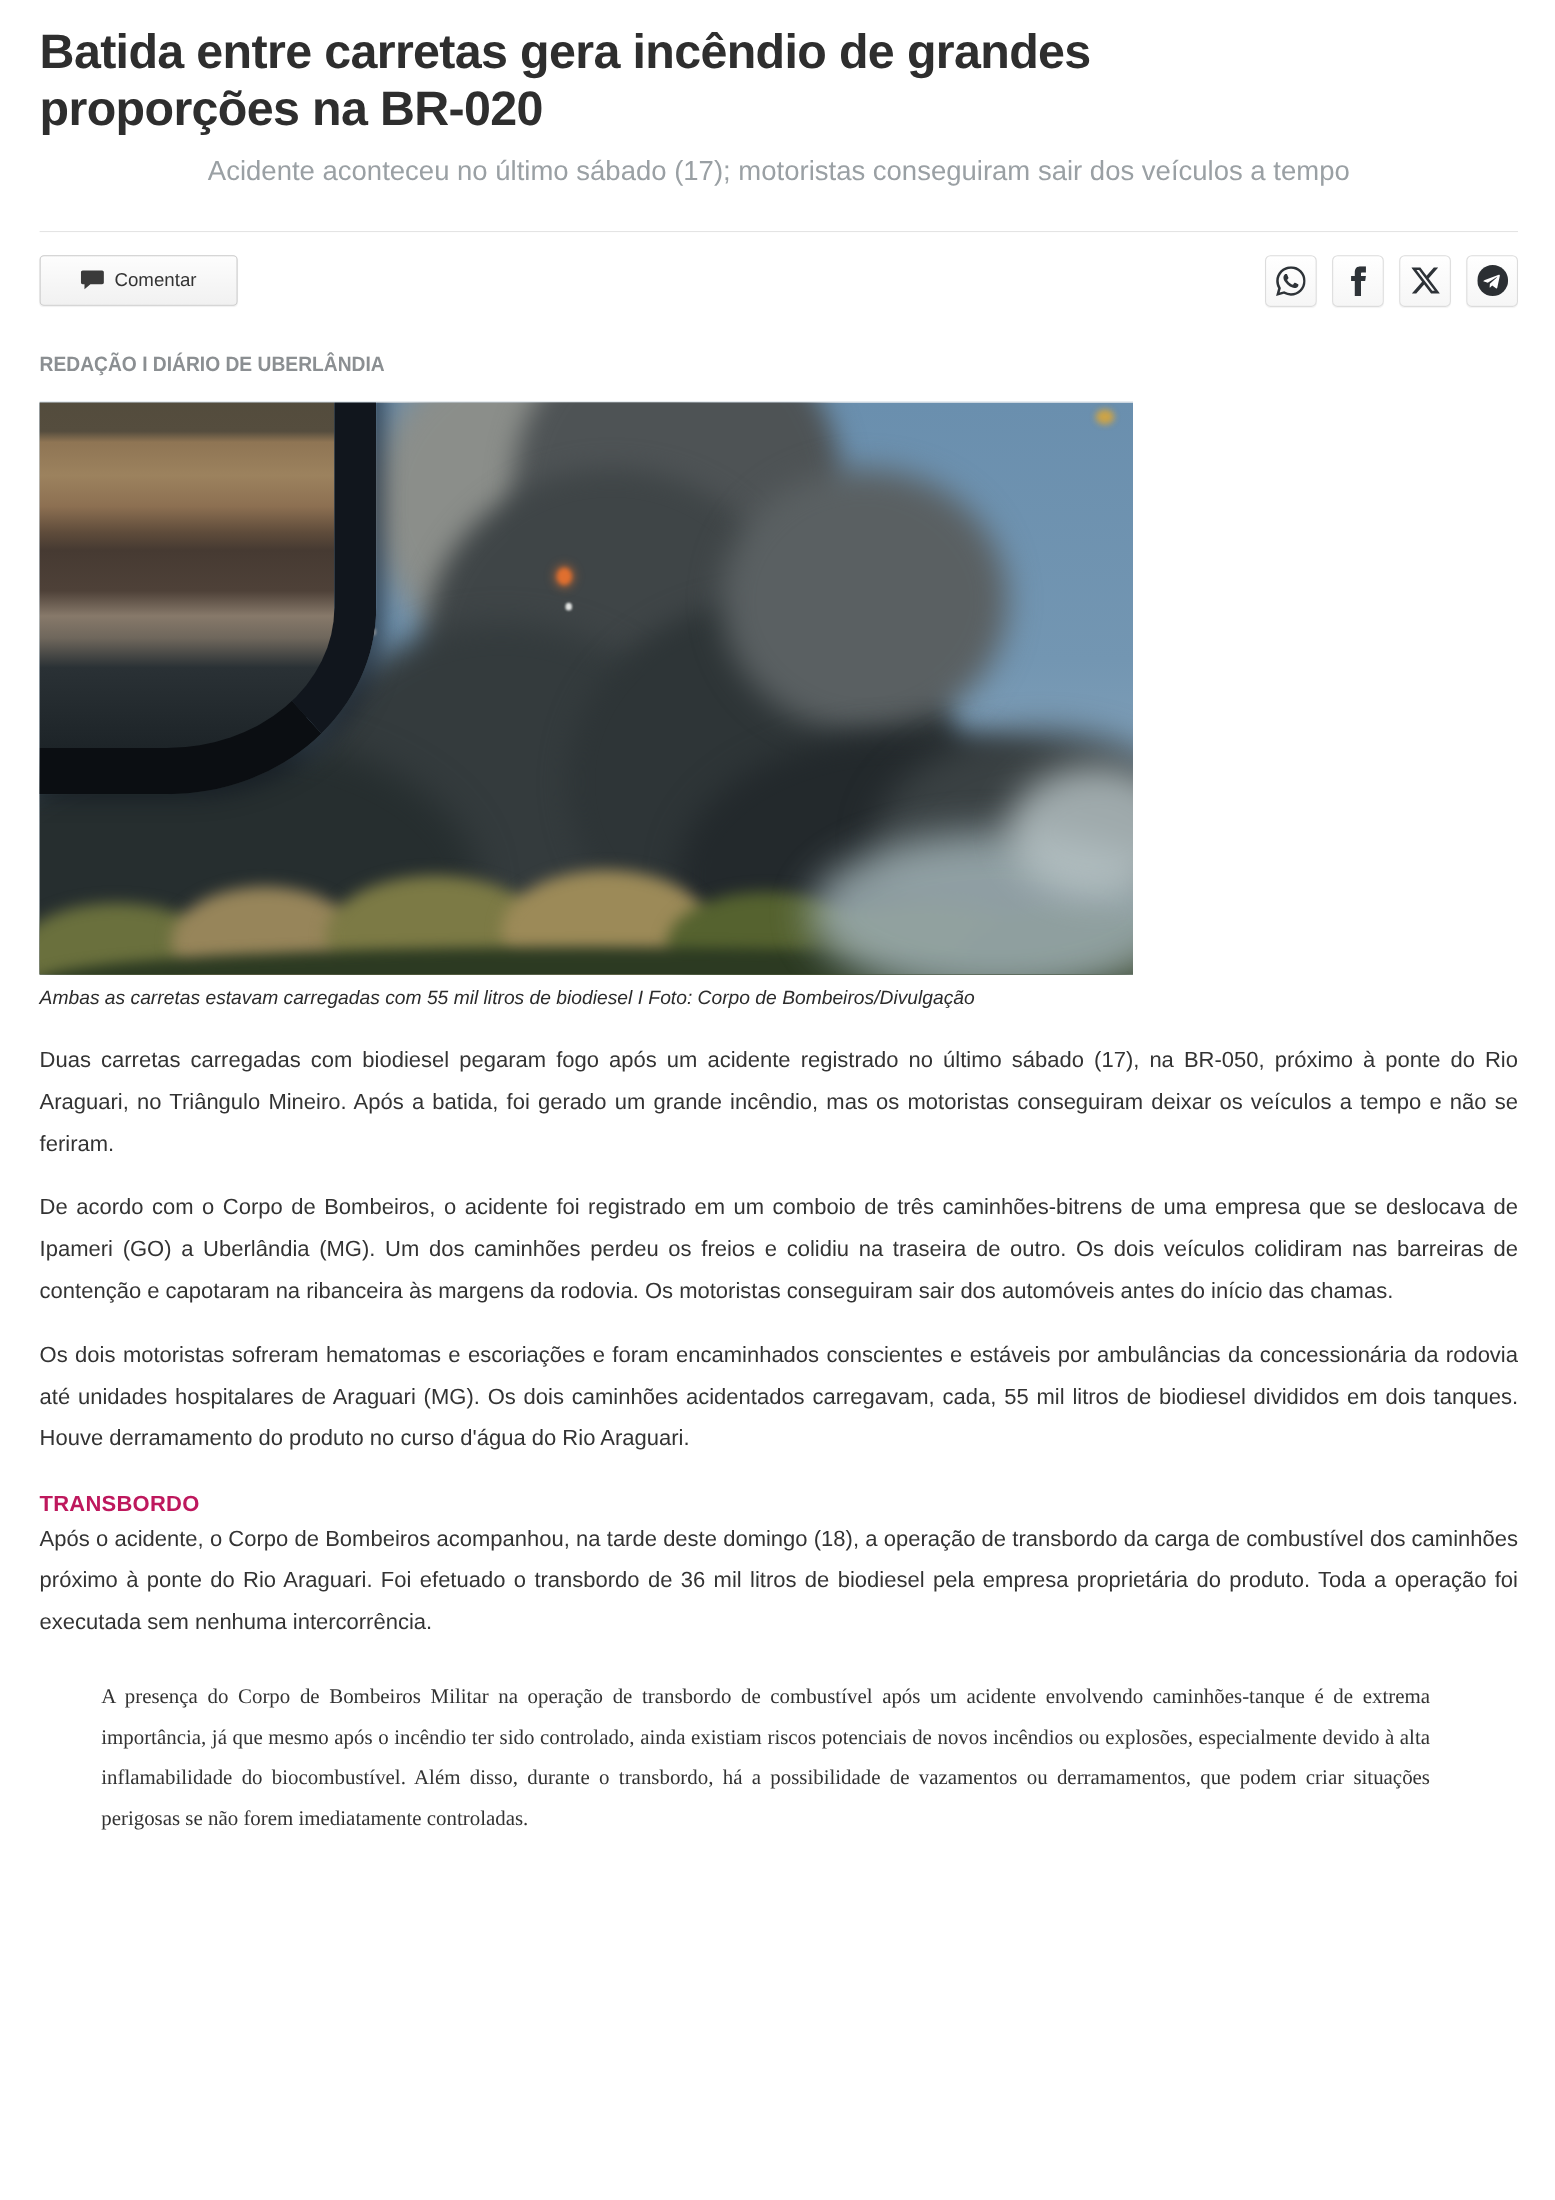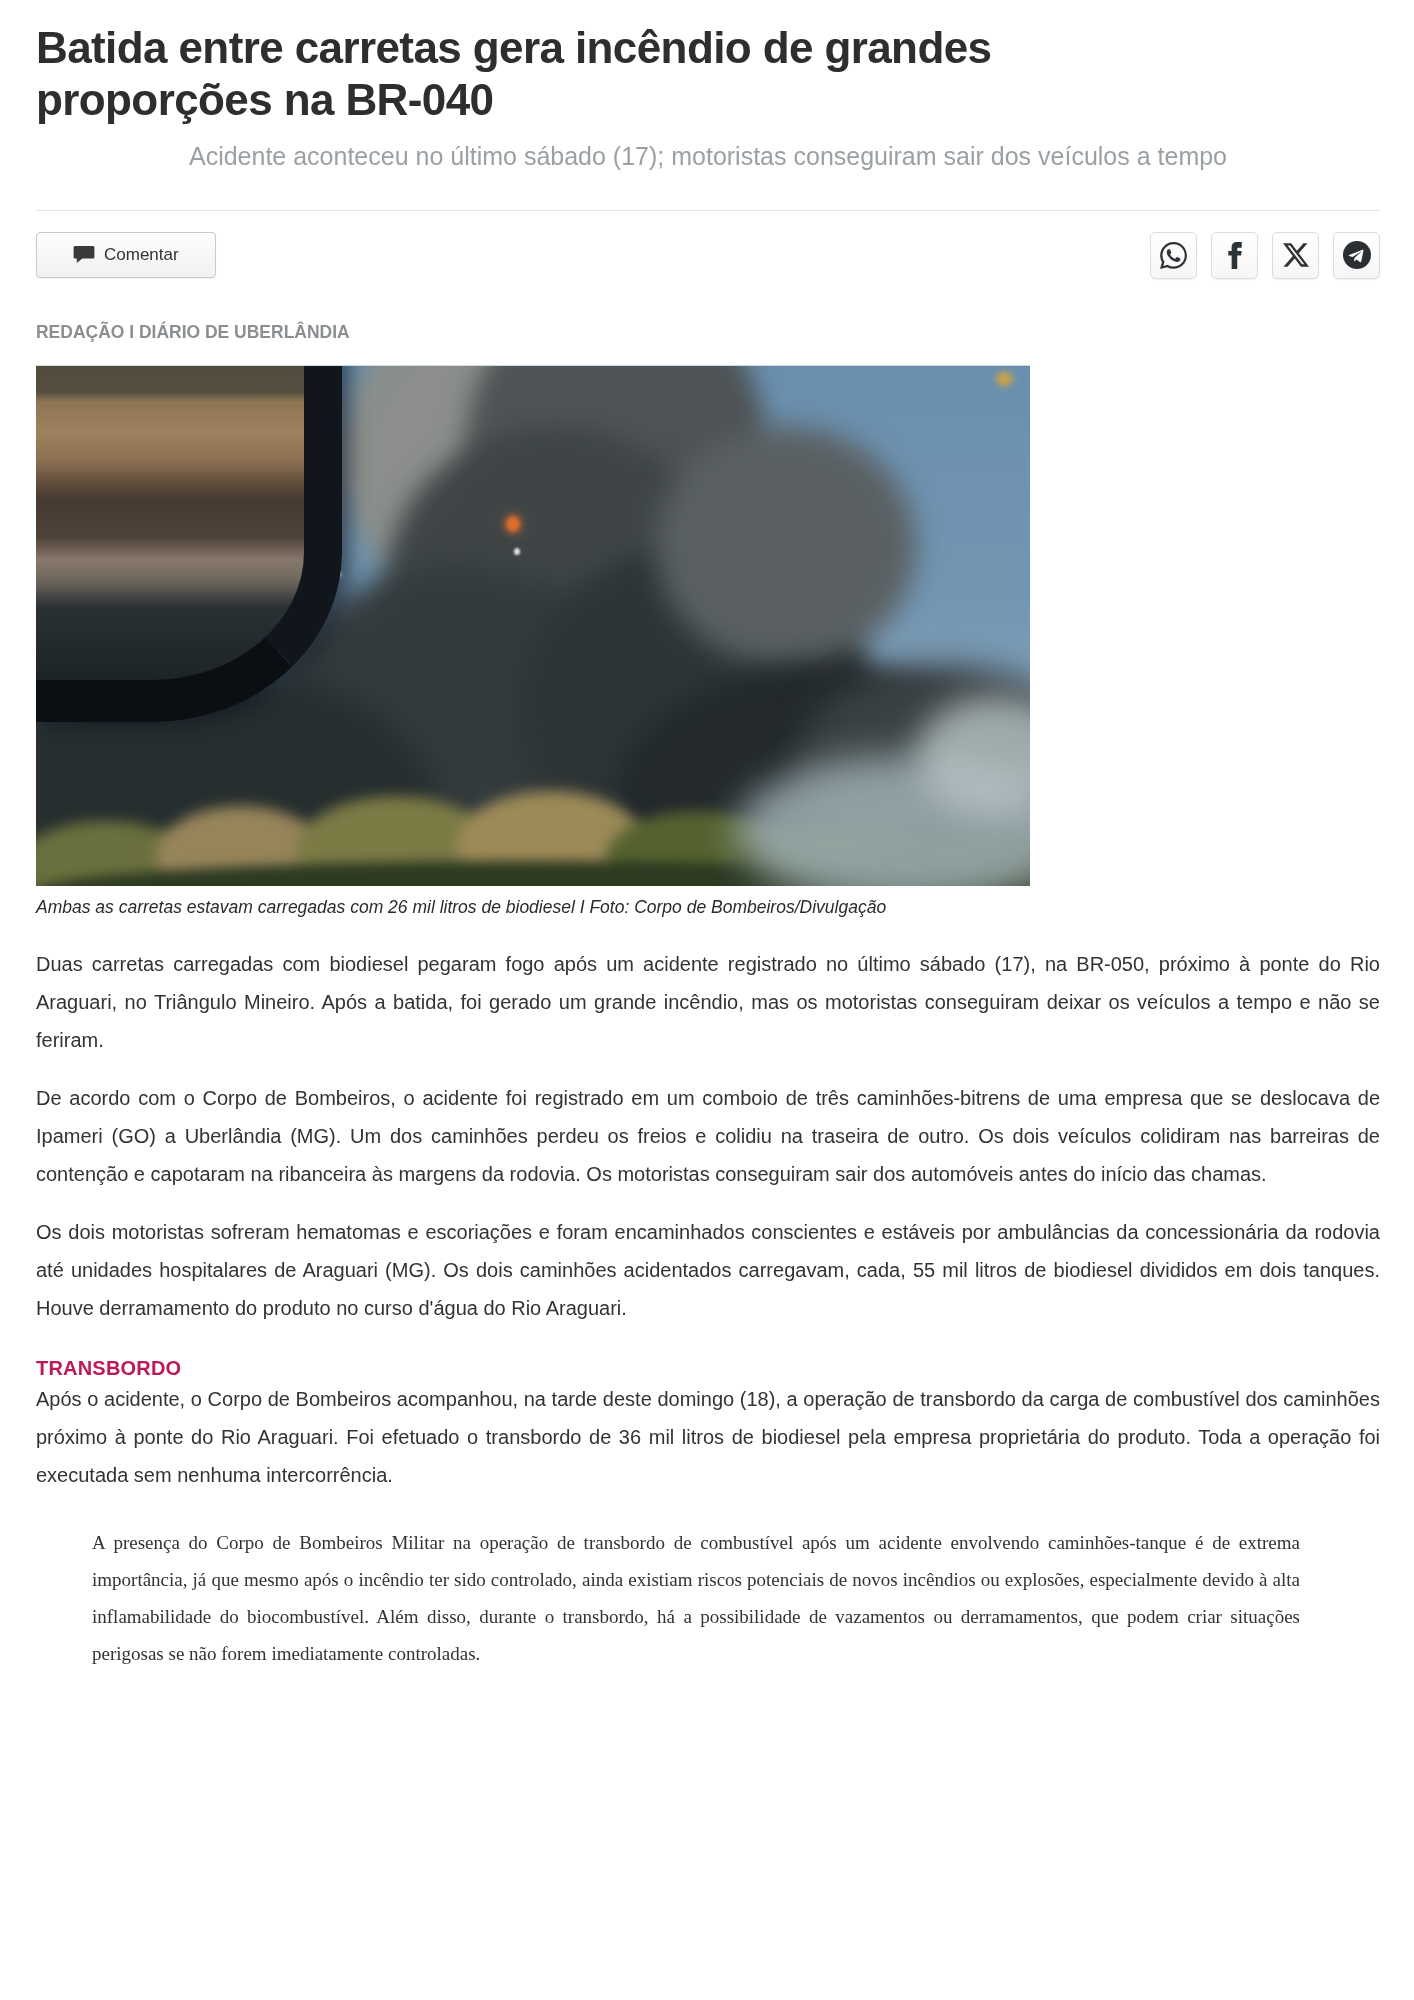--- a/index.html
+++ b/index.html
@@ -121,21 +121,21 @@
     text-align:justify;
     font-family:Liberation Serif, serif;
   }
 </style>
 </head>
 <body>
 
 <div class="page">
 
   <header>
-    <h1 class="headline">Batida entre carretas gera incêndio de grandes proporções na BR-040</h1>
+    <h1 class="headline">Batida entre carretas gera incêndio de grandes proporções na BR-020</h1>
     <p class="subtitle">Acidente aconteceu no último sábado (17); motoristas conseguiram sair dos veículos a tempo</p>
   </header>
 
   <hr class="divider">
 
   <div class="actions">
     <button class="comment-btn">
       <span>
         <svg width="22" height="20" viewBox="0 0 22 20" fill="#3a3a3a">
           <path d="M2.2 1h17.6c.9 0 1.6.7 1.6 1.6v9.3c0 .9-.7 1.6-1.6 1.6H9.2l-5.4 4.4v-4.4H2.2c-.9 0-1.6-.7-1.6-1.6V2.6C.6 1.7 1.3 1 2.2 1z"></path>
@@ -208,21 +208,21 @@
       <div class="blob s11"></div>
 
       <div class="blob fire"></div>
       <div class="blob gold"></div>
       <div class="blob speck sp1"></div>
       <div class="blob speck sp2"></div>
       <div class="blob speck sp3"></div>
 
       <div class="mirror"></div>
     </div>
-    <figcaption>Ambas as carretas estavam carregadas com 26 mil litros de biodiesel I Foto: Corpo de Bombeiros/Divulgação</figcaption>
+    <figcaption>Ambas as carretas estavam carregadas com 55 mil litros de biodiesel I Foto: Corpo de Bombeiros/Divulgação</figcaption>
   </figure>
 
   <div class="article-body">
     <p>Duas carretas carregadas com biodiesel pegaram fogo após um acidente registrado no último sábado (17), na BR-050, próximo à ponte do Rio Araguari, no Triângulo Mineiro. Após a batida, foi gerado um grande incêndio, mas os motoristas conseguiram deixar os veículos a tempo e não se feriram.</p>
     <p>De acordo com o Corpo de Bombeiros, o acidente foi registrado em um comboio de três caminhões-bitrens de uma empresa que se deslocava de Ipameri (GO) a Uberlândia (MG). Um dos caminhões perdeu os freios e colidiu na traseira de outro. Os dois veículos colidiram nas barreiras de contenção e capotaram na ribanceira às margens da rodovia. Os motoristas conseguiram sair dos automóveis antes do início das chamas.</p>
     <p>Os dois motoristas sofreram hematomas e escoriações e foram encaminhados conscientes e estáveis por ambulâncias da concessionária da rodovia até unidades hospitalares de Araguari (MG). Os dois caminhões acidentados carregavam, cada, 55 mil litros de biodiesel divididos em dois tanques. Houve derramamento do produto no curso d'água do Rio Araguari.</p>
     <h2 class="section-heading">TRANSBORDO</h2>
     <p>Após o acidente, o Corpo de Bombeiros acompanhou, na tarde deste domingo (18), a operação de transbordo da carga de combustível dos caminhões próximo à ponte do Rio Araguari. Foi efetuado o transbordo de 36 mil litros de biodiesel pela empresa proprietária do produto. Toda a operação foi executada sem nenhuma intercorrência.</p>
     <blockquote>A presença do Corpo de Bombeiros Militar na operação de transbordo de combustível após um acidente envolvendo caminhões-tanque é de extrema importância, já que mesmo após o incêndio ter sido controlado, ainda existiam riscos potenciais de novos incêndios ou explosões, especialmente devido à alta inflamabilidade do biocombustível. Além disso, durante o transbordo, há a possibilidade de vazamentos ou derramamentos, que podem criar situações perigosas se não forem imediatamente controladas.</blockquote>
   </div>

